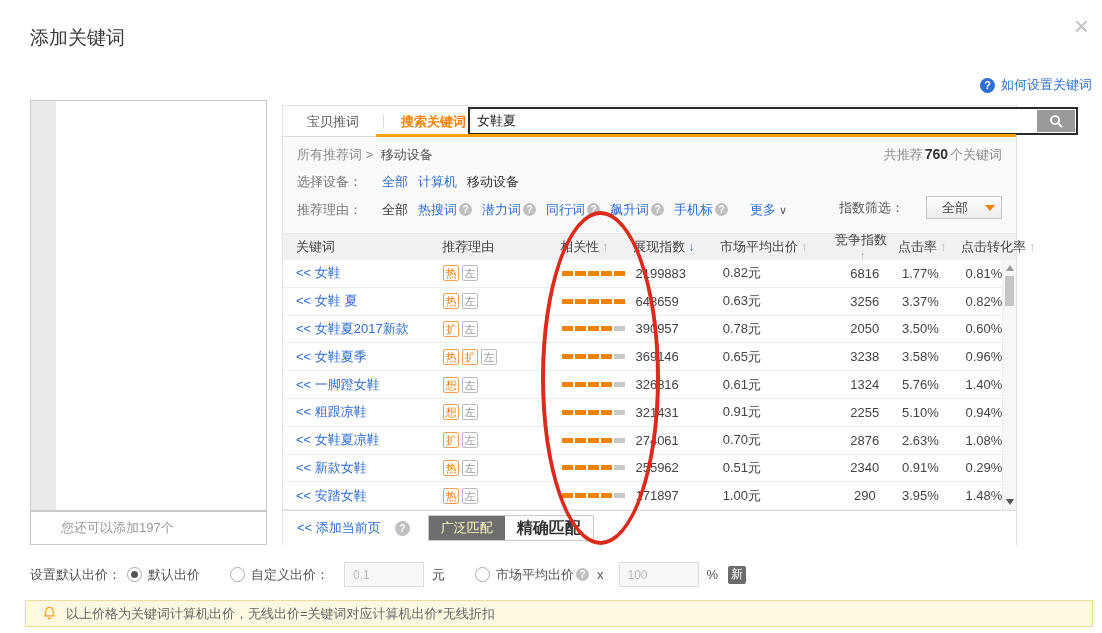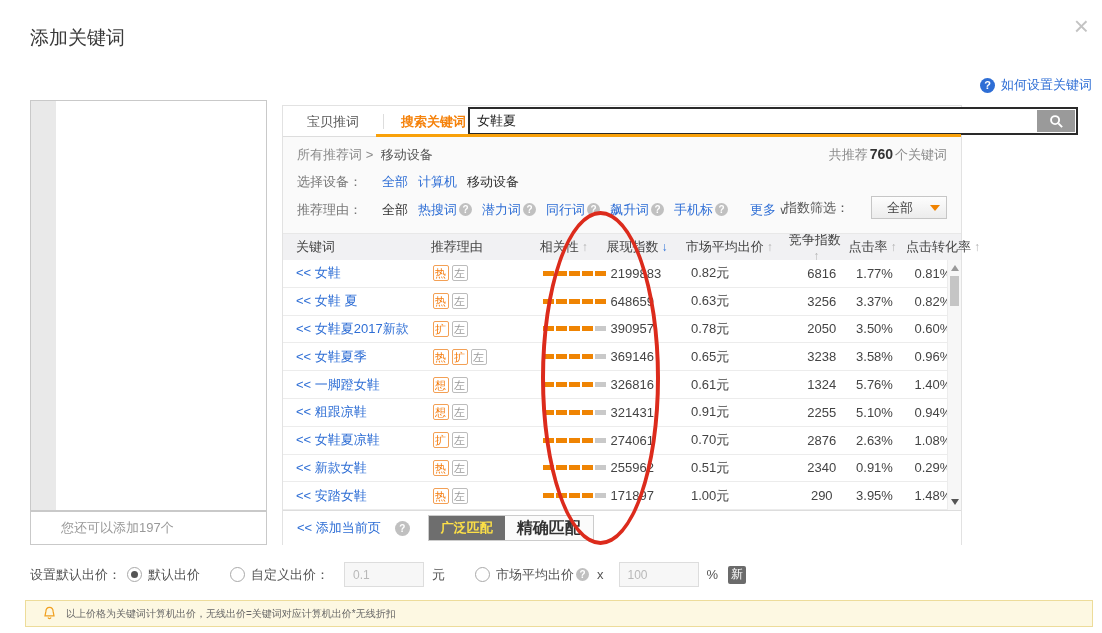--- a/index.html
+++ b/index.html
@@ -14,21 +14,21 @@
   .q-icon-blue { width:15px; height:15px; border-radius:50%; background:#2e6ed5; color:#fff; font-size:11px; font-weight:bold; display:inline-flex; align-items:center; justify-content:center; }
   .q-icon-gray { width:13px; height:13px; border-radius:50%; background:#c0c0c0; color:#fff; font-size:10px; font-weight:bold; display:inline-flex; align-items:center; justify-content:center; margin-left:2px; vertical-align:1px; }
 
   
   .left-panel { position:absolute; left:30px; top:100px; width:237px; height:411px; border:1px solid #c9c9c9; background:#fff; }
   .left-gutter { position:absolute; left:0; top:0; width:25px; height:100%; background:#e9e9e9; }
   .left-footer { position:absolute; left:30px; top:511px; width:237px; height:34px; border:1px solid #c9c9c9; background:#fff;
                  font-size:13px; color:#999; line-height:32px; padding-left:30px; }
 
   
-  .right-panel { position:absolute; left:282px; top:105px; width:680px; height:440px; border:1px solid #e2e2e2; background:#fff; }
+  .right-panel { position:absolute; left:282px; top:105px; width:735px; height:440px; border:1px solid #e2e2e2; background:#fff; }
   .tabbar { position:relative; height:31px; display:flex; align-items:center; font-size:13px; background:#fff; }
   .tab1 { padding:0 24px; color:#555; cursor:pointer; }
   .tab-sep { width:1px; height:15px; background:#ddd; }
   .tab2 { padding:0 17px; color:#f5820b; font-weight:bold; cursor:pointer; }
   .tab-underline-gray { position:absolute; left:0; bottom:0; width:93px; height:1px; background:#ddd; }
   .tab-underline-orange { position:absolute; left:93px; right:0; bottom:0; height:3px; background:#f9a10a; }
   .search-wrap { position:absolute; left:185px; top:1px; width:610px; height:28px; }
   .search-input { width:100%; height:100%; border:2px solid #2a2a2a; padding:0 44px 0 7px; font-size:13px; color:#222;
                   font-family:"Liberation Sans","DejaVu Sans",sans-serif; outline:none; }
   .search-btn { position:absolute; right:3px; top:3px; width:38px; height:22px; background:#9a9a9a; border:none;
@@ -76,35 +76,35 @@
   .scrollbar { position:absolute; right:0; top:154px; width:14px; height:250px; background:#f7f7f7; border-left:1px solid #ececec; }
   .sb-tri-up { position:absolute; left:3px; top:5px; width:0; height:0; border-left:4px solid transparent; border-right:4px solid transparent; border-bottom:6px solid #9a9a9a; }
   .sb-thumb { position:absolute; left:2px; top:16px; width:9px; height:30px; background:#c5c5c5; cursor:pointer; }
   .sb-tri-down { position:absolute; left:3px; bottom:5px; width:0; height:0; border-left:4px solid transparent; border-right:4px solid transparent; border-top:6px solid #555; }
 
   
   .panel-footer { display:flex; align-items:center; height:35px; border-top:1px solid #ddd; padding-left:14px; font-size:13px; background:#fff; }
   .add-link { color:#2e6ed5; cursor:pointer; }
   .panel-footer .q-icon-gray { margin-left:14px; width:15px; height:15px; }
   .match-group { display:flex; margin-left:18px; border:1px solid #ccc; }
-  .btn-broad { background:#6e6e6e; color:#fde047; font-weight:bold; font-size:13px; padding:0 12px; height:24px; line-height:24px; cursor:pointer; }
+  .btn-broad { background:#6e6e6e; color:#fef9c3; font-weight:normal; font-size:13px; padding:0 12px; height:24px; line-height:24px; cursor:pointer; }
   .btn-exact { background:#fbfbfb; color:#333; font-weight:bold; font-size:16px; padding:0 12px; height:24px; line-height:24px; cursor:pointer; }
 
   
   .bid-row { position:absolute; left:30px; top:562px; display:flex; align-items:center; font-size:13px; color:#555; white-space:nowrap; }
   .radio { width:15px; height:15px; border:1px solid #a9a9a9; border-radius:50%; background:#fff; display:inline-block; position:relative; margin-right:6px; vertical-align:-3px; cursor:pointer; }
   .radio.checked::after { content:""; position:absolute; left:3px; top:3px; width:7px; height:7px; border-radius:50%; background:#555; }
   .bid-input { width:80px; height:25px; border:1px solid #ddd; background:#f7f7f7; color:#b9b9b9; font-size:12px; padding-left:8px;
                font-family:"Liberation Sans","DejaVu Sans",sans-serif; margin:0 8px 0 15px; }
   .gap-lg { margin-left:30px; } .gap-md { margin-left:8px; }
   .new-badge { width:18px; height:18px; background:#6b6b6b; color:#fff; font-size:12px; display:inline-flex; align-items:center; justify-content:center; border-radius:2px; margin-left:10px; }
 
   
   .notice { position:absolute; left:25px; top:600px; width:1068px; height:27px; background:#fdf8e2; border:1px solid #eddc9a;
-            display:flex; align-items:center; gap:9px; padding-left:16px; font-size:10px; color:#666; }
+            display:flex; align-items:center; gap:9px; padding-left:16px; font-size:13px; color:#666; }
 
   
   .annotation { position:absolute; left:541px; top:211px; width:119px; height:334px; border:4px solid #dc2b1c; border-radius:50%;
                 z-index:50; pointer-events:none; }
 </style>
 </head>
 <body>
 
 <div class="title">添加关键词</div>
 <div class="close-x">×</div>

